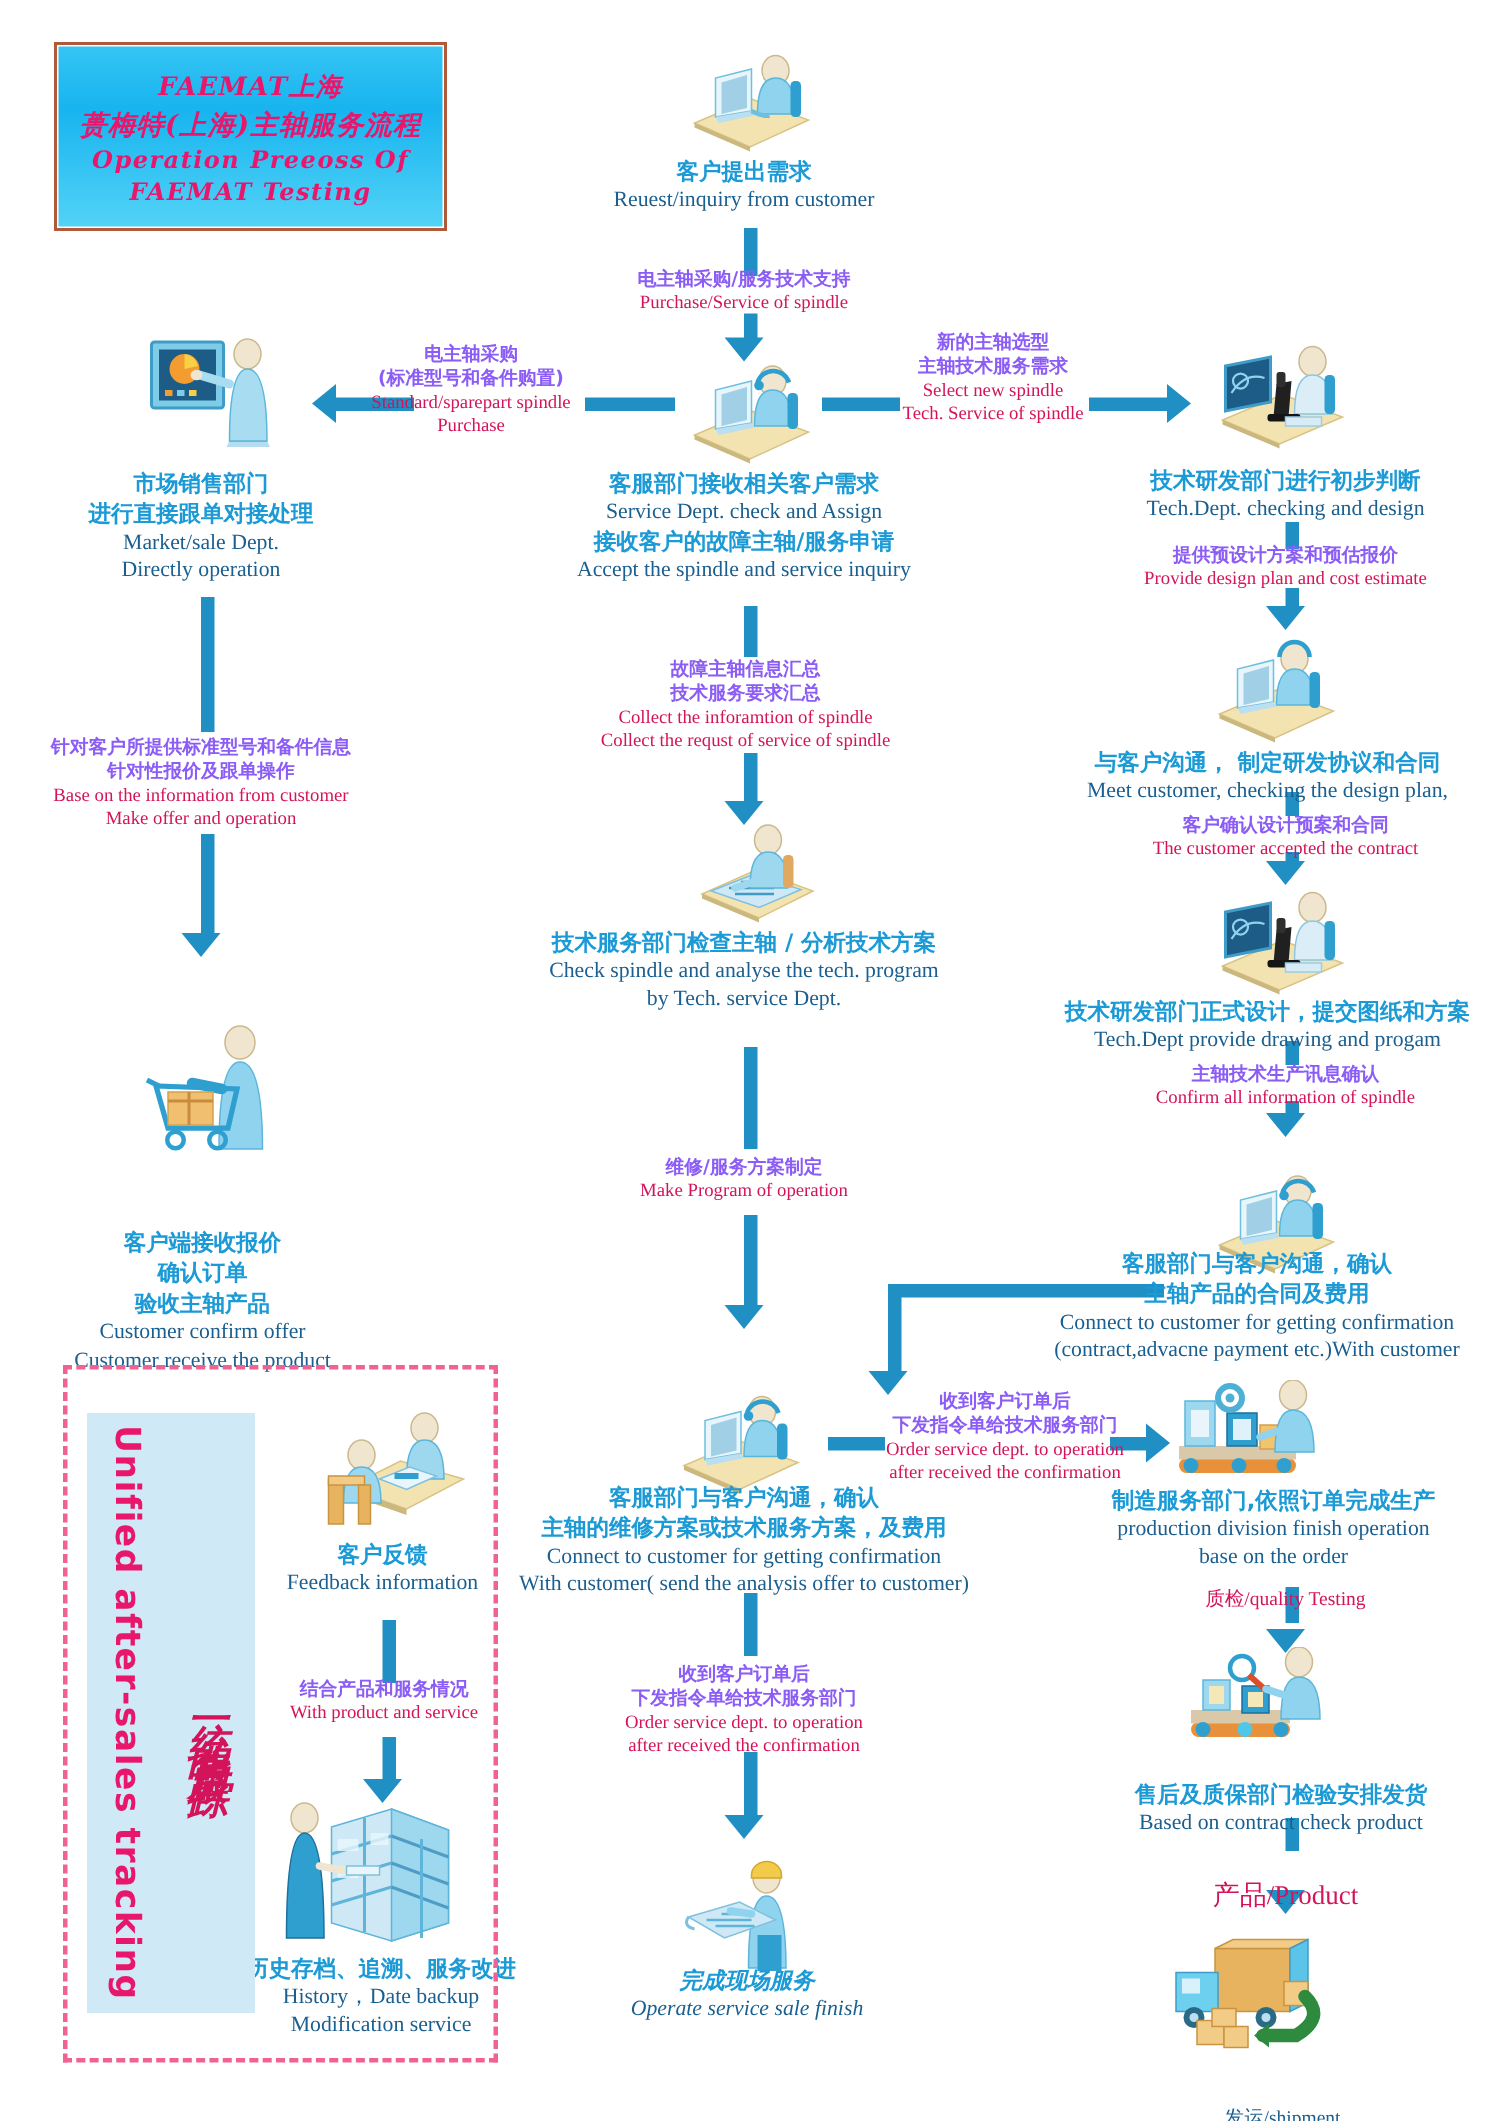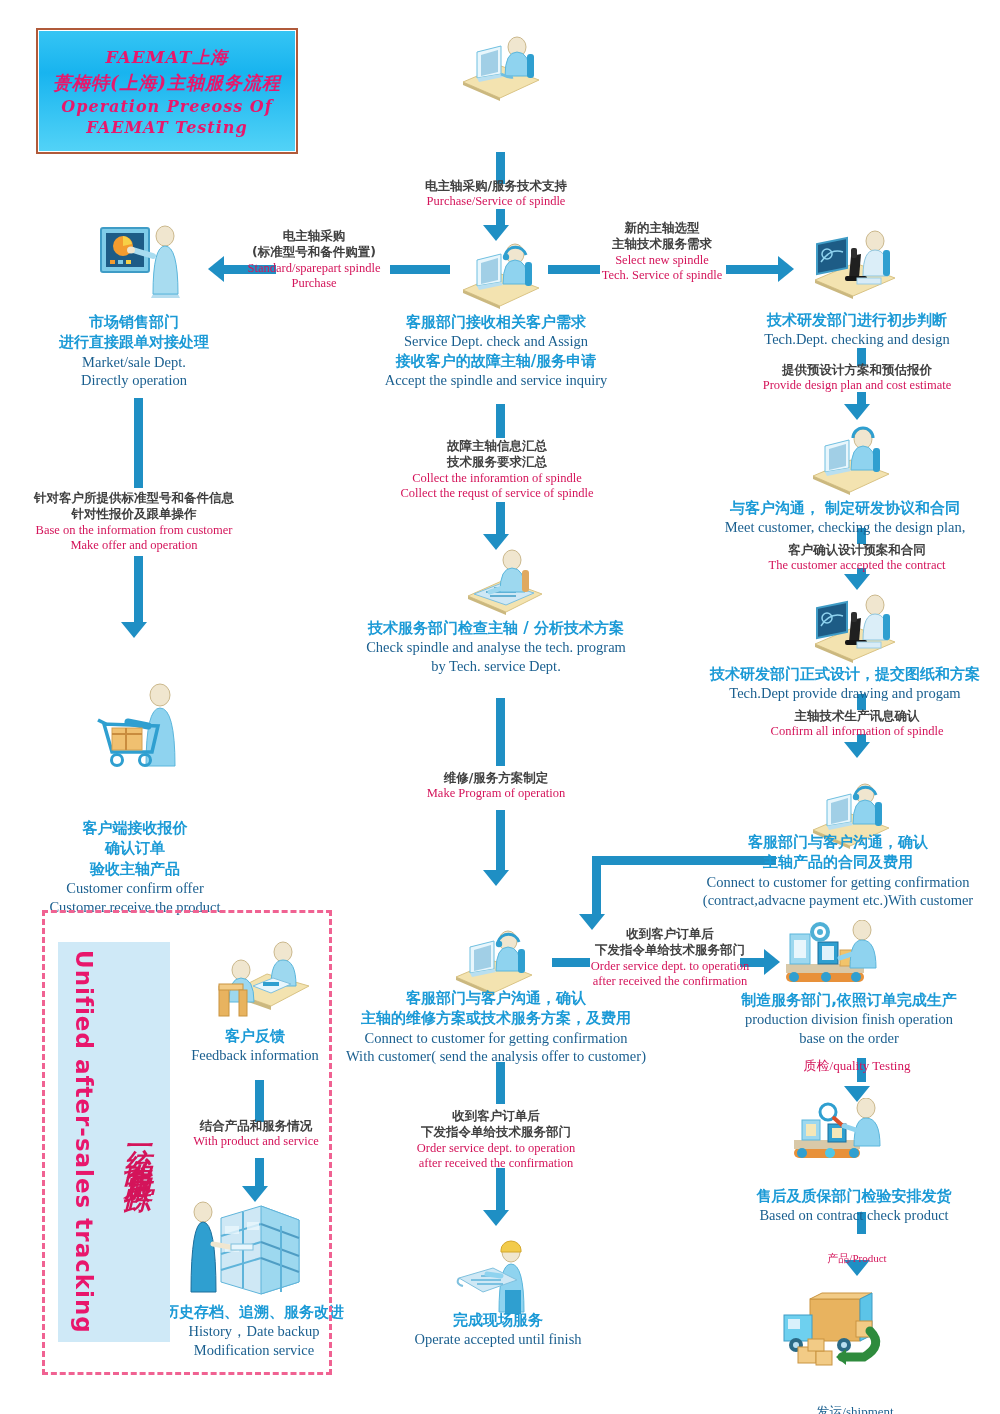--- a/index.html
+++ b/index.html
@@ -3,21 +3,21 @@
 <meta charset="utf-8">
 <style>
   html,body{margin:0;padding:0;background:#ffffff;}
   body{font-family:"Liberation Sans", sans-serif;}
   #canvas{position:relative;width:1000px;height:1414px;background:#fff;overflow:hidden;}
 
   .node{position:absolute;text-align:center;}
   .cn{color:#1b9ad6;font-family:"DejaVu Sans","Liberation Sans",sans-serif;font-weight:600;font-size:15px;line-height:1.35;white-space:nowrap;}
   .en{color:#1a5f8f;font-family:"Liberation Serif","DejaVu Serif",serif;font-size:14.5px;line-height:1.3;white-space:nowrap;}
   .lbl{position:absolute;text-align:center;}
-  .lcn{color:#404040;font-family:"DejaVu Sans","Liberation Sans",sans-serif;font-weight:700;font-size:12.5px;line-height:1.3;white-space:nowrap;}
+  .lcn{color:#8b5cf6;font-family:"DejaVu Sans","Liberation Sans",sans-serif;font-weight:700;font-size:12.5px;line-height:1.3;white-space:nowrap;}
   .len{color:#d4145a;font-family:"Liberation Serif","DejaVu Serif",serif;font-size:12.5px;line-height:1.25;white-space:nowrap;}
   .seg-v{position:absolute;width:9px;background:#1f8fc4;}
   .seg-h{position:absolute;height:9px;background:#1f8fc4;}
   .head-d{position:absolute;width:0;height:0;border-left:13px solid transparent;border-right:13px solid transparent;border-top:16px solid #1f8fc4;}
   .head-l{position:absolute;width:0;height:0;border-top:13px solid transparent;border-bottom:13px solid transparent;border-right:16px solid #1f8fc4;}
   .head-r{position:absolute;width:0;height:0;border-top:13px solid transparent;border-bottom:13px solid transparent;border-left:16px solid #1f8fc4;}
 
   
   #titlebox{position:absolute;left:36px;top:28px;width:262px;height:126px;
     background:linear-gradient(180deg,#36c5f4 0%,#18b4ef 35%,#53d3f7 100%);
@@ -363,20 +363,24 @@
   <div class="head-d" style="left:844px;top:1260px;"></div>
 
   <div class="seg-v" style="left:496px;top:1062px;height:42px;"></div>
   <div class="seg-v" style="left:496px;top:1168px;height:44px;"></div>
   <div class="head-d" style="left:483px;top:1210px;"></div>
 
   <div class="seg-v" style="left:255px;top:1080px;height:42px;"></div>
   <div class="seg-v" style="left:255px;top:1158px;height:30px;"></div>
   <div class="head-d" style="left:242px;top:1186px;"></div>
 
+  <div class="node" style="left:346px;top:104px;width:300px;">
+    <div class="cn">客户提出需求</div>
+    <div class="en">Reuest/inquiry from customer</div>
+  </div>
 
   <div class="node" style="left:346px;top:312px;width:300px;">
     <div class="cn">客服部门接收相关客户需求</div>
     <div class="en">Service Dept. check and Assign</div>
     <div class="cn">接收客户的故障主轴/服务申请</div>
     <div class="en">Accept the spindle and service inquiry</div>
   </div>
 
   <div class="node" style="left:14px;top:312px;width:240px;">
     <div class="cn">市场销售部门</div>
@@ -436,23 +440,23 @@
 
   <div class="node" style="left:706px;top:1186px;width:296px;">
     <div class="cn">售后及质保部门检验安排发货</div>
     <div class="en">Based on contract check product</div>
   </div>
 
   <div class="node" style="left:730px;top:1372px;width:250px;">
     <div class="en" style="font-size:13px;margin-top:32px;">发运/shipment</div>
   </div>
 
-  <div class="node" style="left:370px;top:1310px;width:256px;">
+  <div class="node" style="left:370px;top:1310px;width:256px;font-style:italic;">
     <div class="cn">完成现场服务</div>
-    <div class="en">Operate accepted until finish</div>
+    <div class="en">Operate service sale finish</div>
   </div>
 
   <div class="node" style="left:152px;top:1026px;width:206px;">
     <div class="cn">客户反馈</div>
     <div class="en">Feedback information</div>
   </div>
 
   <div class="node" style="left:128px;top:1302px;width:252px;">
     <div class="cn">历史存档、追溯、服务改进</div>
     <div class="en">History，Date backup</div>
@@ -524,21 +528,21 @@
     <div class="lcn">下发指令单给技术服务部门</div>
     <div class="len">Order service dept. to operation</div>
     <div class="len">after received the confirmation</div>
   </div>
 
   <div class="lbl" style="left:752px;top:1058px;width:210px;">
     <div class="len" style="font-size:13px;">质检/quality Testing</div>
   </div>
 
   <div class="lbl" style="left:772px;top:1252px;width:170px;">
-    <div class="len" style="font-size:11px;">产品/Product</div>
+    <div class="len" style="font-size:18px;">产品/Product</div>
   </div>
 
   <div class="lbl" style="left:158px;top:1118px;width:196px;">
     <div class="lcn">结合产品和服务情况</div>
     <div class="len">With product and service</div>
   </div>
 
   <div id="trackbox"></div>
   <div id="trackband"></div>
   <div id="trackband-en">Unified after-sales tracking</div>

